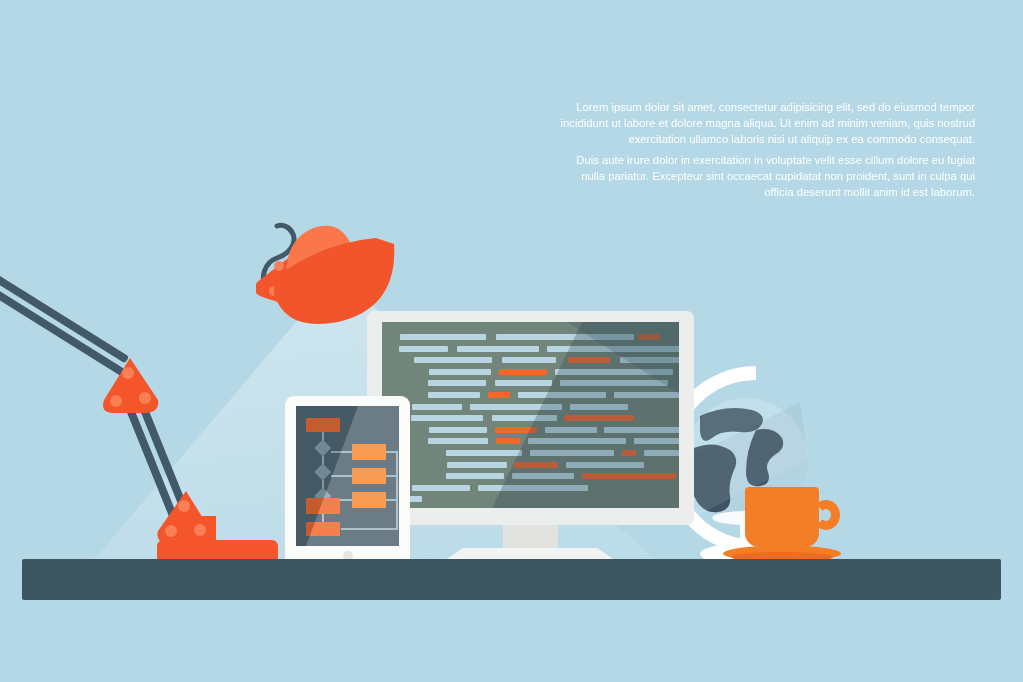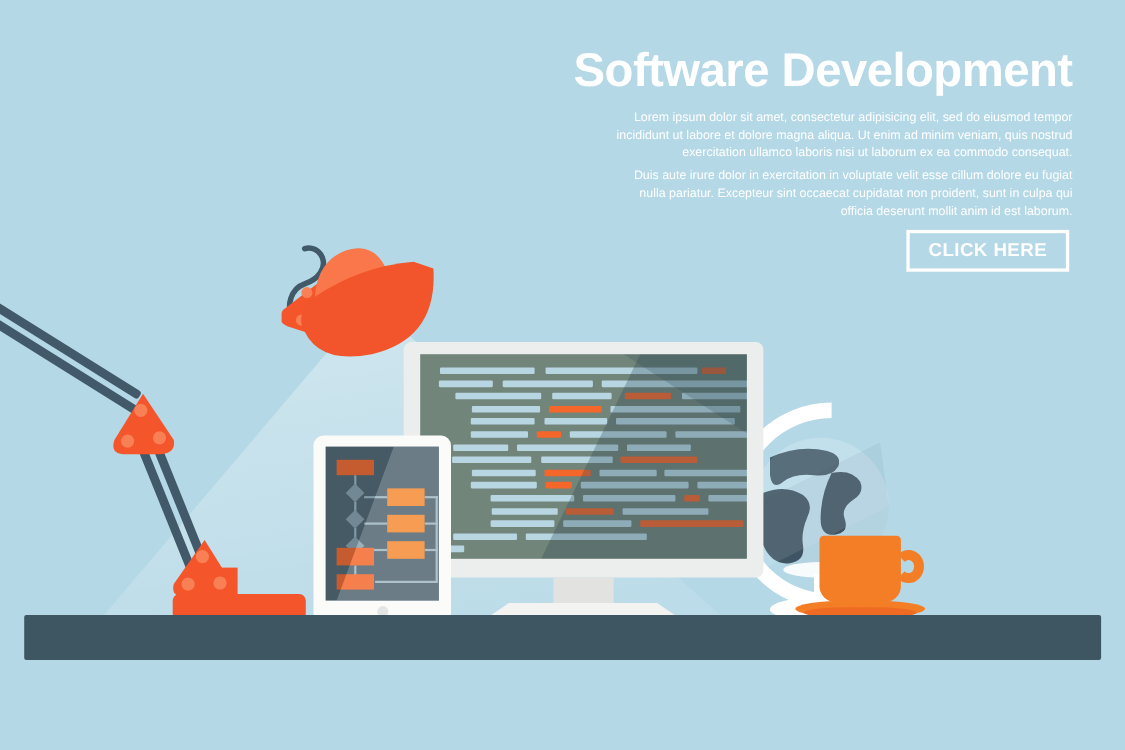--- a/index.html
+++ b/index.html
@@ -118,24 +118,22 @@
   <svg class="beam" viewBox="0 0 1023 682">
     <defs>
       <linearGradient id="beamg" x1="0" y1="0" x2="0.3" y2="1">
         <stop offset="0" stop-color="#ffffff" stop-opacity="0.38"></stop>
         <stop offset="1" stop-color="#ffffff" stop-opacity="0.10"></stop>
       </linearGradient>
     </defs>
     <polygon points="330,282 362,296 700,600 60,600" fill="url(#beamg)"></polygon>
   </svg>
 
-  <div class="headline">Software Development</div>
-  <div class="para p1">Lorem ipsum dolor sit amet, consectetur adipisicing elit, sed do eiusmod tempor incididunt ut labore et dolore magna aliqua. Ut enim ad minim veniam, quis nostrud exercitation ullamco laboris nisi ut laborum ex ea commodo consequat.</div>
+  <div class="para p1">Lorem ipsum dolor sit amet, consectetur adipisicing elit, sed do eiusmod tempor incididunt ut labore et dolore magna aliqua. Ut enim ad minim veniam, quis nostrud exercitation ullamco laboris nisi ut aliquip ex ea commodo consequat.</div>
   <div class="para p2">Duis aute irure dolor in exercitation in voluptate velit esse cillum dolore eu fugiat nulla pariatur. Excepteur sint occaecat cupidatat non proident, sunt in culpa qui officia deserunt mollit anim id est laborum.</div>
-  <div class="cta">CLICK HERE</div>
 
   <div>
 
     <svg style="position:absolute;left:255px;top:222px;width:70px;height:80px;">
       <path d="M12,68 C4,56 10,40 22,36 C34,32 42,22 38,12 C35,5 28,2 22,4" fill="none" stroke="#42596a" stroke-width="5" stroke-linecap="round"></path>
     </svg>
 
     <div class="arm" style="left:119px;top:392px;width:8px;height:148px;transform-origin:top center;transform:rotate(-22deg);"></div>
     <div class="arm" style="left:133px;top:392px;width:8px;height:148px;transform-origin:top center;transform:rotate(-22deg);"></div>
 

